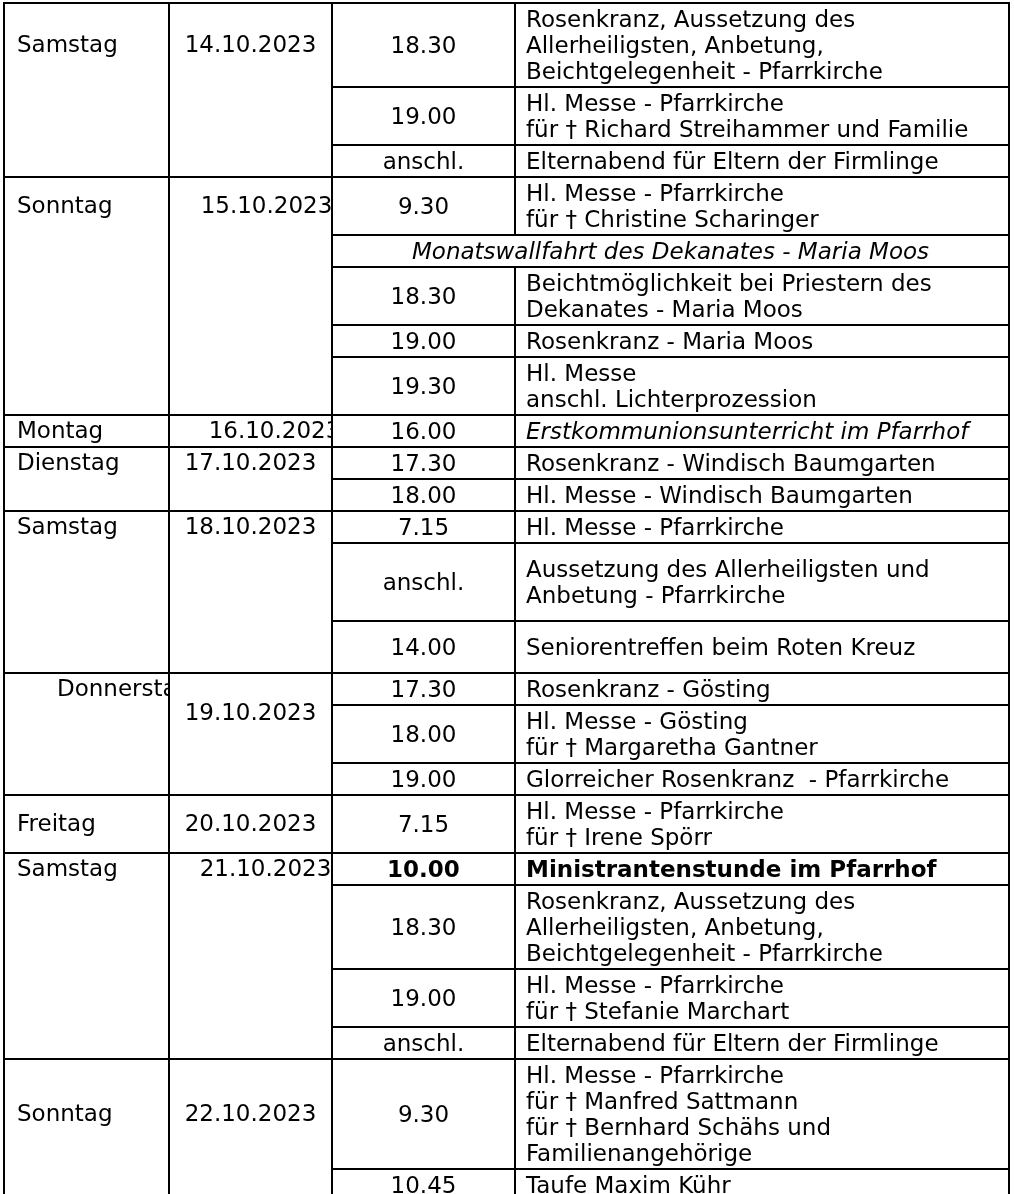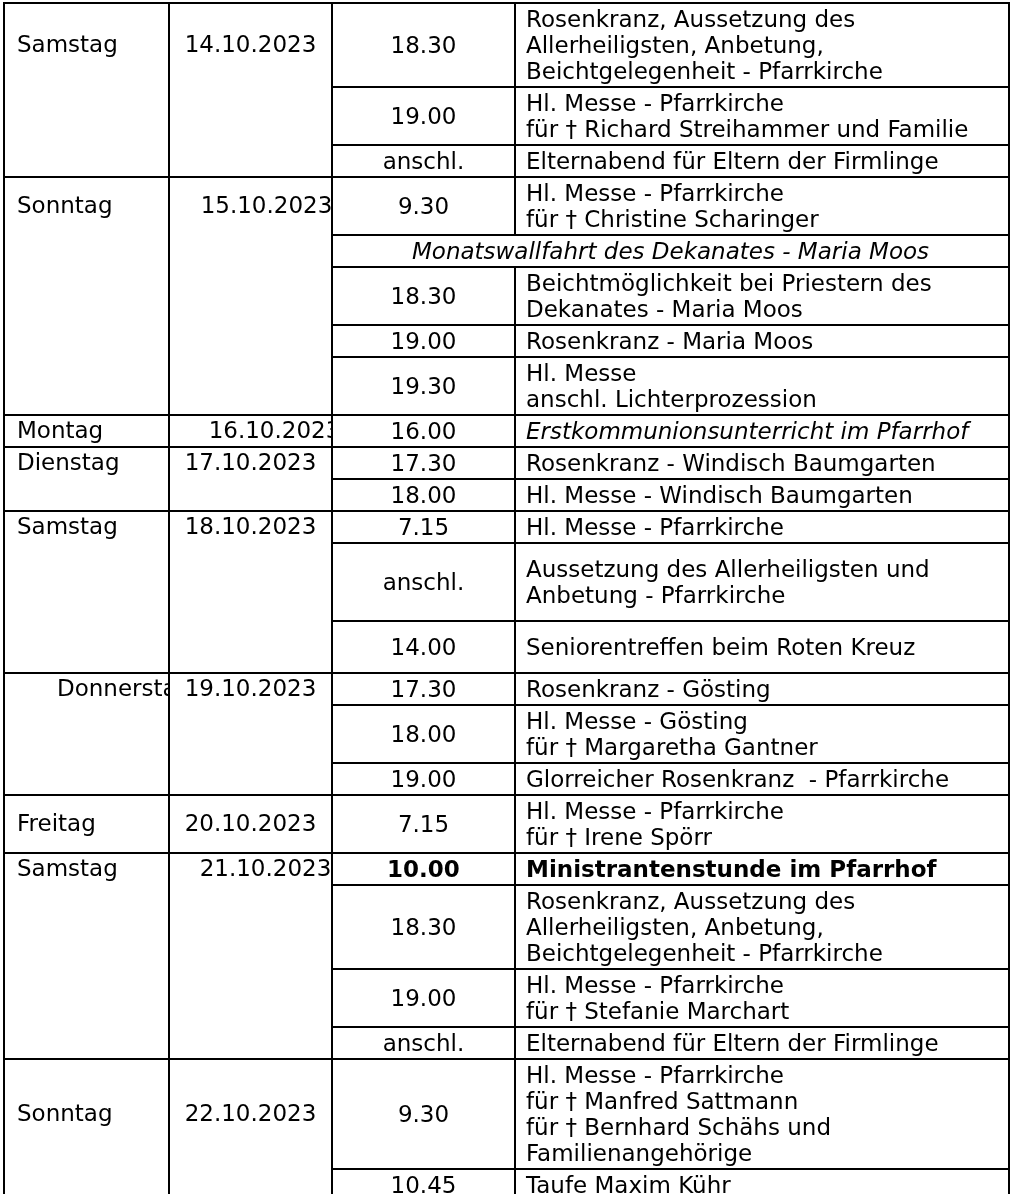--- a/index.html
+++ b/index.html
@@ -190,21 +190,21 @@
         <td class="time-cell">14.00</td>
         <td class="desc-cell">Seniorentreffen beim Roten Kreuz</td>
       </tr>
       <tr>
         <td class="day-cell" rowspan="3">
           <div class="vcenter" style="height: 28px; margin-left: 40px;">
             <span>Donnerstag</span>
           </div>
         </td>
         <td class="date-cell" rowspan="3">
-          <div class="vcenter" style="height: 28px;">
+          <div class="vcenter" style="height: 28px; margin-top: 24px;">
             <span>19.10.2023</span>
           </div>
         </td>
         <td class="time-cell">17.30</td>
         <td class="desc-cell">Rosenkranz - Gösting</td>
       </tr>
       <tr>
         <td class="time-cell">18.00</td>
         <td class="desc-cell">Hl. Messe - Gösting
 für † Margaretha Gantner</td>

